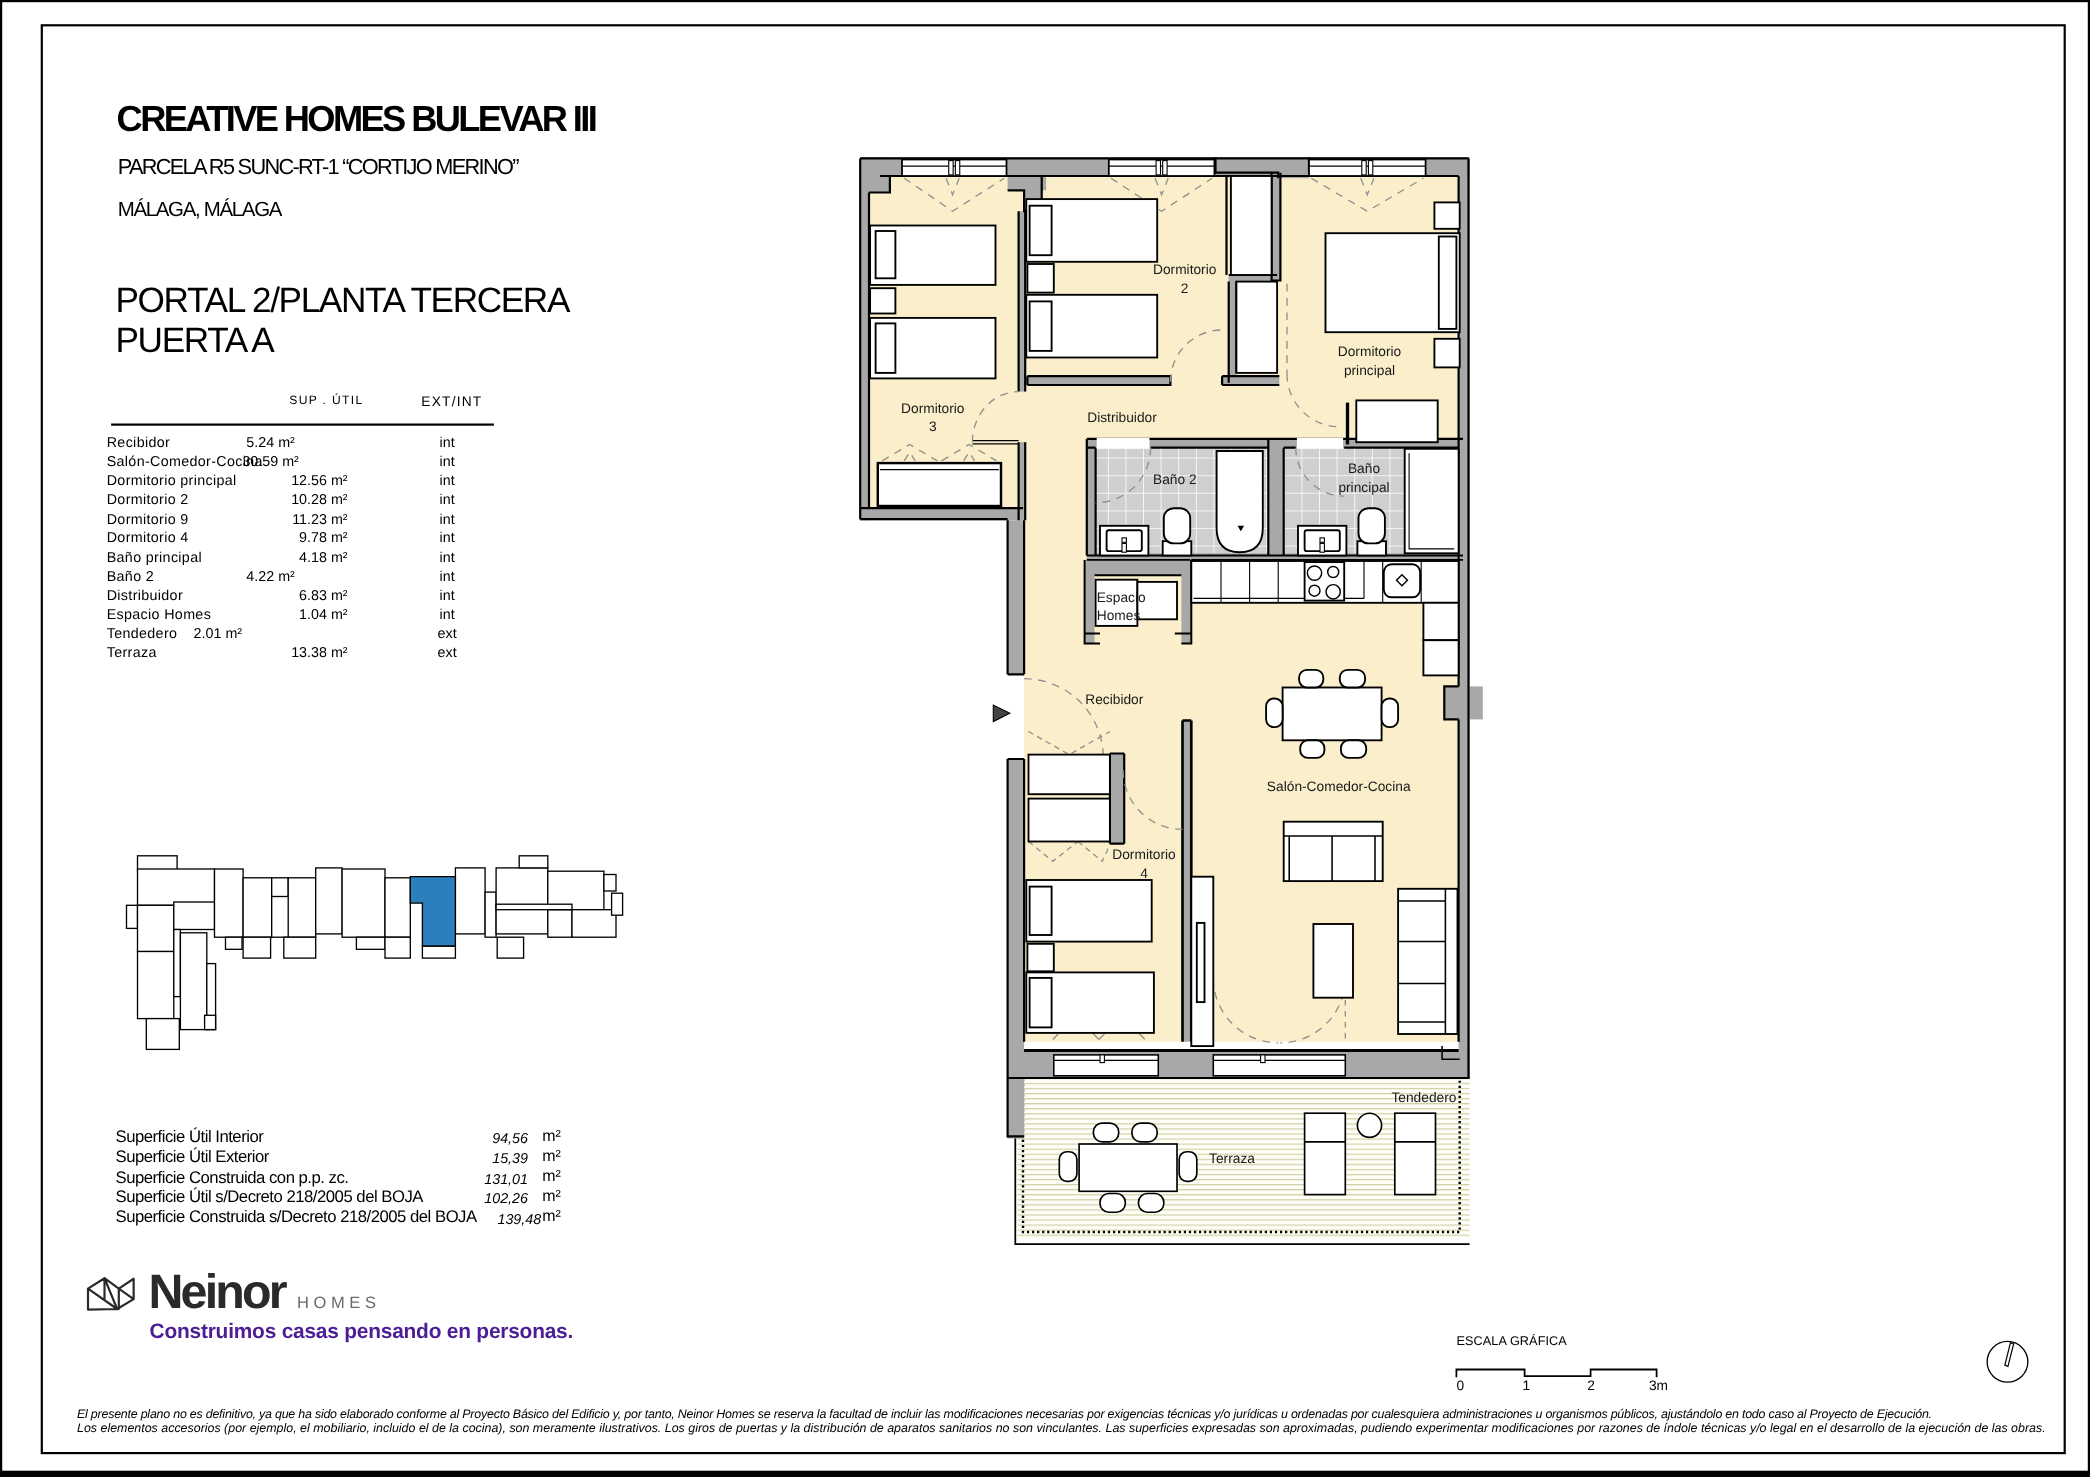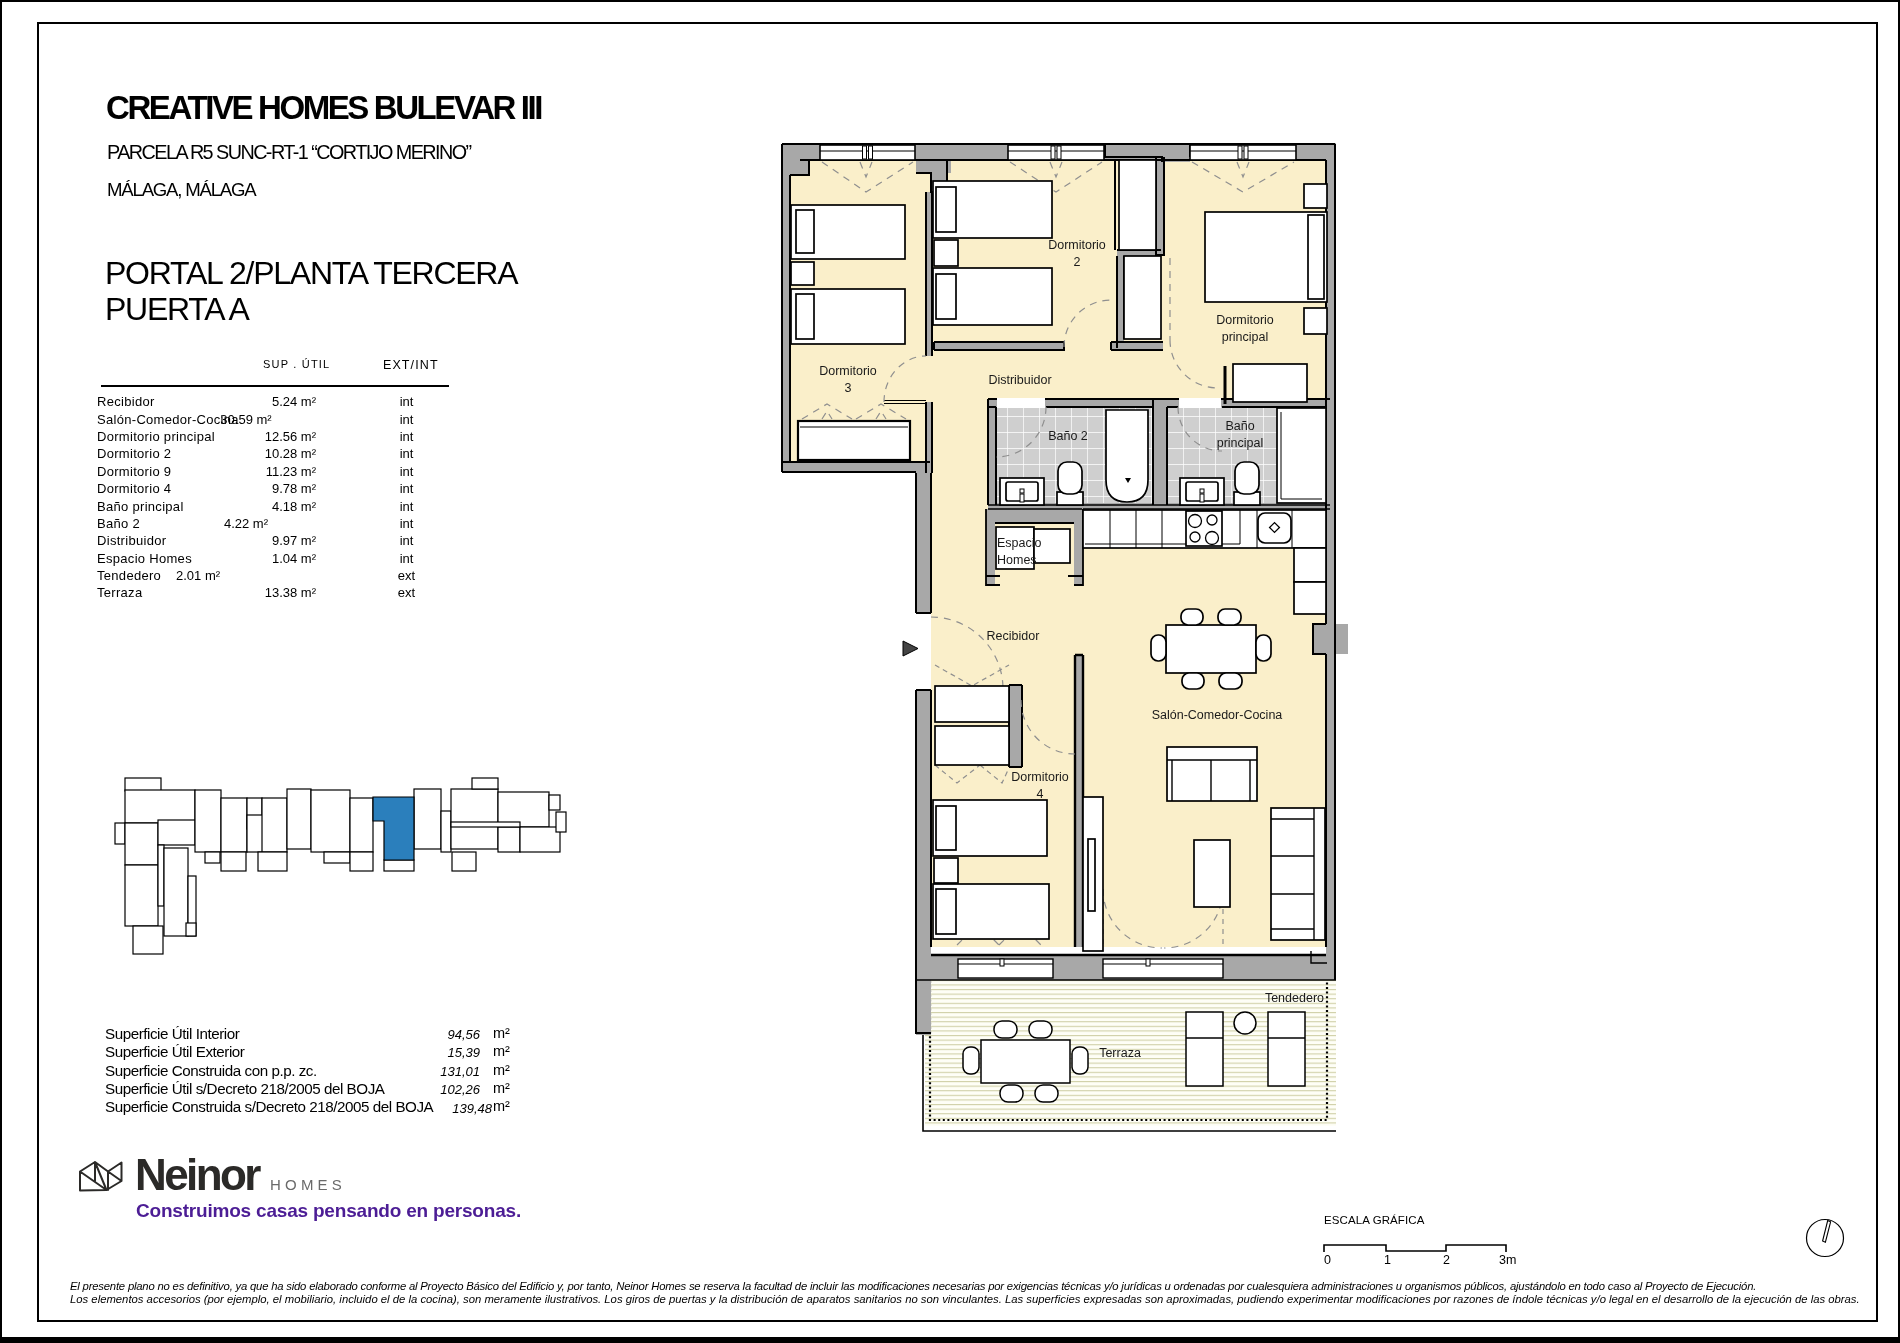--- a/index.html
+++ b/index.html
@@ -25,21 +25,21 @@
 <div class="abs" style="left:105px;top:255.4px;font-size:32px;letter-spacing:-1.25px;">PORTAL 2/PLANTA TERCERA</div>
 
 <div class="abs" style="left:105px;top:290.9px;font-size:32px;letter-spacing:-1.25px;">PUERTA A</div>
 
 <div class="abs" style="left:263px;top:358px;font-size:11px;letter-spacing:1.2px;">SUP . ÚTIL</div>
 <div class="abs" style="left:383px;top:358px;font-size:12.5px;letter-spacing:1.1px;">EXT/INT</div>
 
 <div class="abs" style="left:101px;top:385px;width:348px;height:1.6px;background:#000;"></div>
 
 <div class="abs" style="left:97px;top:394.3px;font-size:13px;letter-spacing:0.3px;">Recibidor</div>
-<div class="abs" style="left:176px;top:394.3px;width:140px;text-align:right;font-size:13px;">5.24 m²</div>
+<div class="abs" style="left:176px;top:394.3px;width:140px;text-align:center;font-size:13px;">5.24 m²</div>
 <div class="abs" style="left:379px;top:394.3px;width:55px;text-align:center;font-size:13px;">int</div>
 <div class="abs" style="left:97px;top:411.7px;font-size:13px;letter-spacing:0.3px;">Salón-Comedor-Cocina</div>
 <div class="abs" style="left:176px;top:411.7px;width:140px;text-align:center;font-size:13px;">30.59 m²</div>
 <div class="abs" style="left:379px;top:411.7px;width:55px;text-align:center;font-size:13px;">int</div>
 <div class="abs" style="left:97px;top:429.0px;font-size:13px;letter-spacing:0.3px;">Dormitorio principal</div>
 <div class="abs" style="left:176px;top:429.0px;width:140px;text-align:right;font-size:13px;">12.56 m²</div>
 <div class="abs" style="left:379px;top:429.0px;width:55px;text-align:center;font-size:13px;">int</div>
 <div class="abs" style="left:97px;top:446.4px;font-size:13px;letter-spacing:0.3px;">Dormitorio 2</div>
 <div class="abs" style="left:176px;top:446.4px;width:140px;text-align:right;font-size:13px;">10.28 m²</div>
 <div class="abs" style="left:379px;top:446.4px;width:55px;text-align:center;font-size:13px;">int</div>
@@ -49,21 +49,21 @@
 <div class="abs" style="left:97px;top:481.1px;font-size:13px;letter-spacing:0.3px;">Dormitorio 4</div>
 <div class="abs" style="left:176px;top:481.1px;width:140px;text-align:right;font-size:13px;">9.78 m²</div>
 <div class="abs" style="left:379px;top:481.1px;width:55px;text-align:center;font-size:13px;">int</div>
 <div class="abs" style="left:97px;top:498.5px;font-size:13px;letter-spacing:0.3px;">Baño principal</div>
 <div class="abs" style="left:176px;top:498.5px;width:140px;text-align:right;font-size:13px;">4.18 m²</div>
 <div class="abs" style="left:379px;top:498.5px;width:55px;text-align:center;font-size:13px;">int</div>
 <div class="abs" style="left:97px;top:515.8px;font-size:13px;letter-spacing:0.3px;">Baño 2</div>
 <div class="abs" style="left:176px;top:515.8px;width:140px;text-align:center;font-size:13px;">4.22 m²</div>
 <div class="abs" style="left:379px;top:515.8px;width:55px;text-align:center;font-size:13px;">int</div>
 <div class="abs" style="left:97px;top:533.2px;font-size:13px;letter-spacing:0.3px;">Distribuidor</div>
-<div class="abs" style="left:176px;top:533.2px;width:140px;text-align:right;font-size:13px;">9.97 m²</div>
+<div class="abs" style="left:176px;top:533.2px;width:140px;text-align:right;font-size:13px;">6.83 m²</div>
 <div class="abs" style="left:379px;top:533.2px;width:55px;text-align:center;font-size:13px;">int</div>
 <div class="abs" style="left:97px;top:550.5px;font-size:13px;letter-spacing:0.3px;">Espacio Homes</div>
 <div class="abs" style="left:176px;top:550.5px;width:140px;text-align:right;font-size:13px;">1.04 m²</div>
 <div class="abs" style="left:379px;top:550.5px;width:55px;text-align:center;font-size:13px;">int</div>
 <div class="abs" style="left:97px;top:567.9px;font-size:13px;letter-spacing:0.3px;">Tendedero</div>
 <div class="abs" style="left:176px;top:567.9px;width:140px;font-size:13px;">2.01 m²</div>
 <div class="abs" style="left:379px;top:567.9px;width:55px;text-align:center;font-size:13px;">ext</div>
 <div class="abs" style="left:97px;top:585.3px;font-size:13px;letter-spacing:0.3px;">Terraza</div>
 <div class="abs" style="left:176px;top:585.3px;width:140px;text-align:right;font-size:13px;">13.38 m²</div>
 <div class="abs" style="left:379px;top:585.3px;width:55px;text-align:center;font-size:13px;">ext</div>

